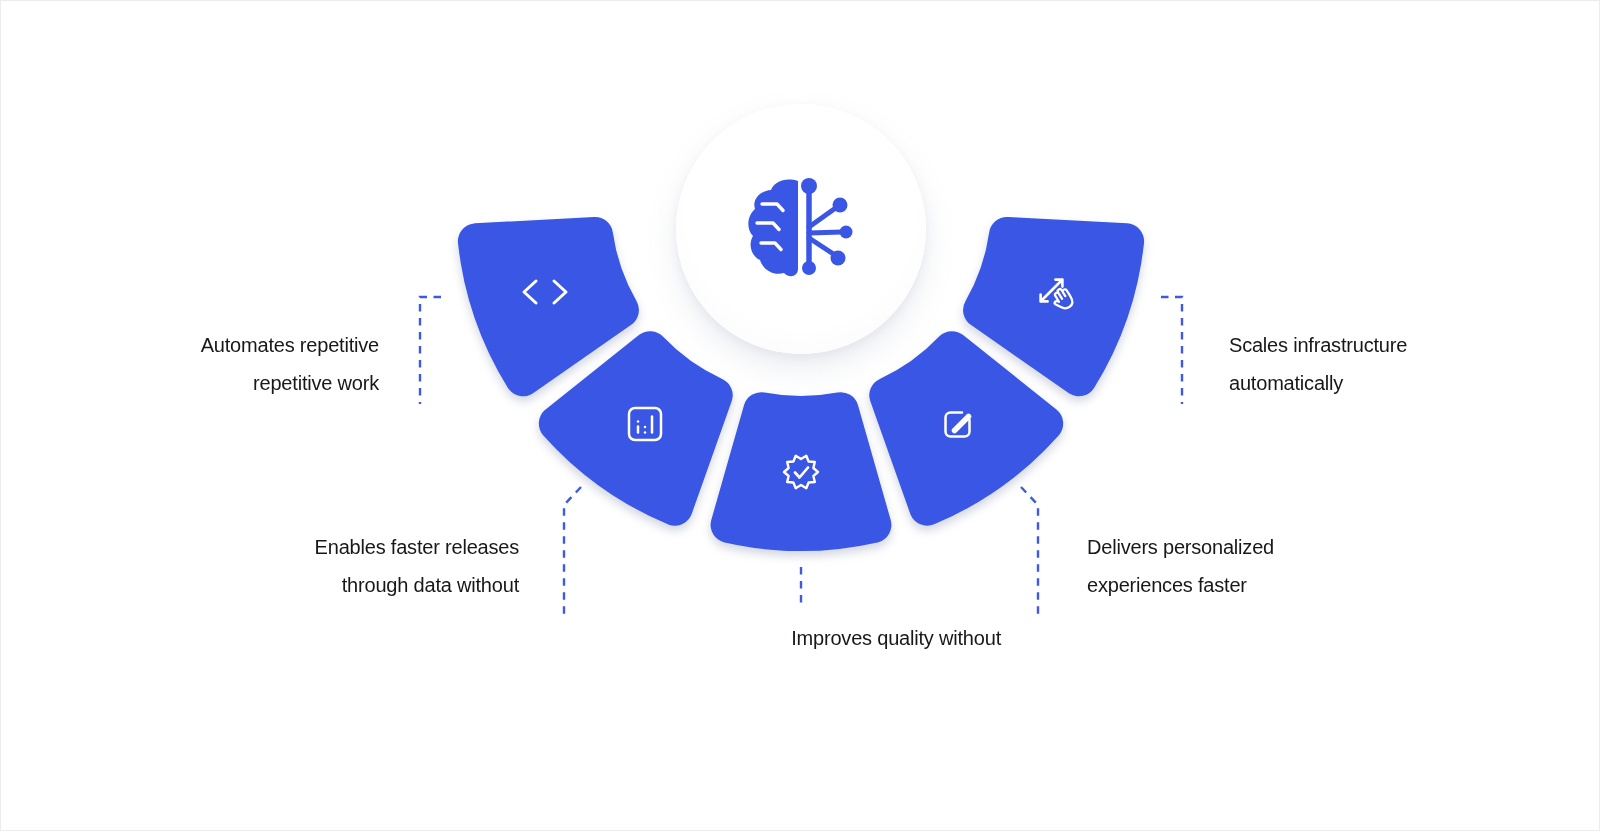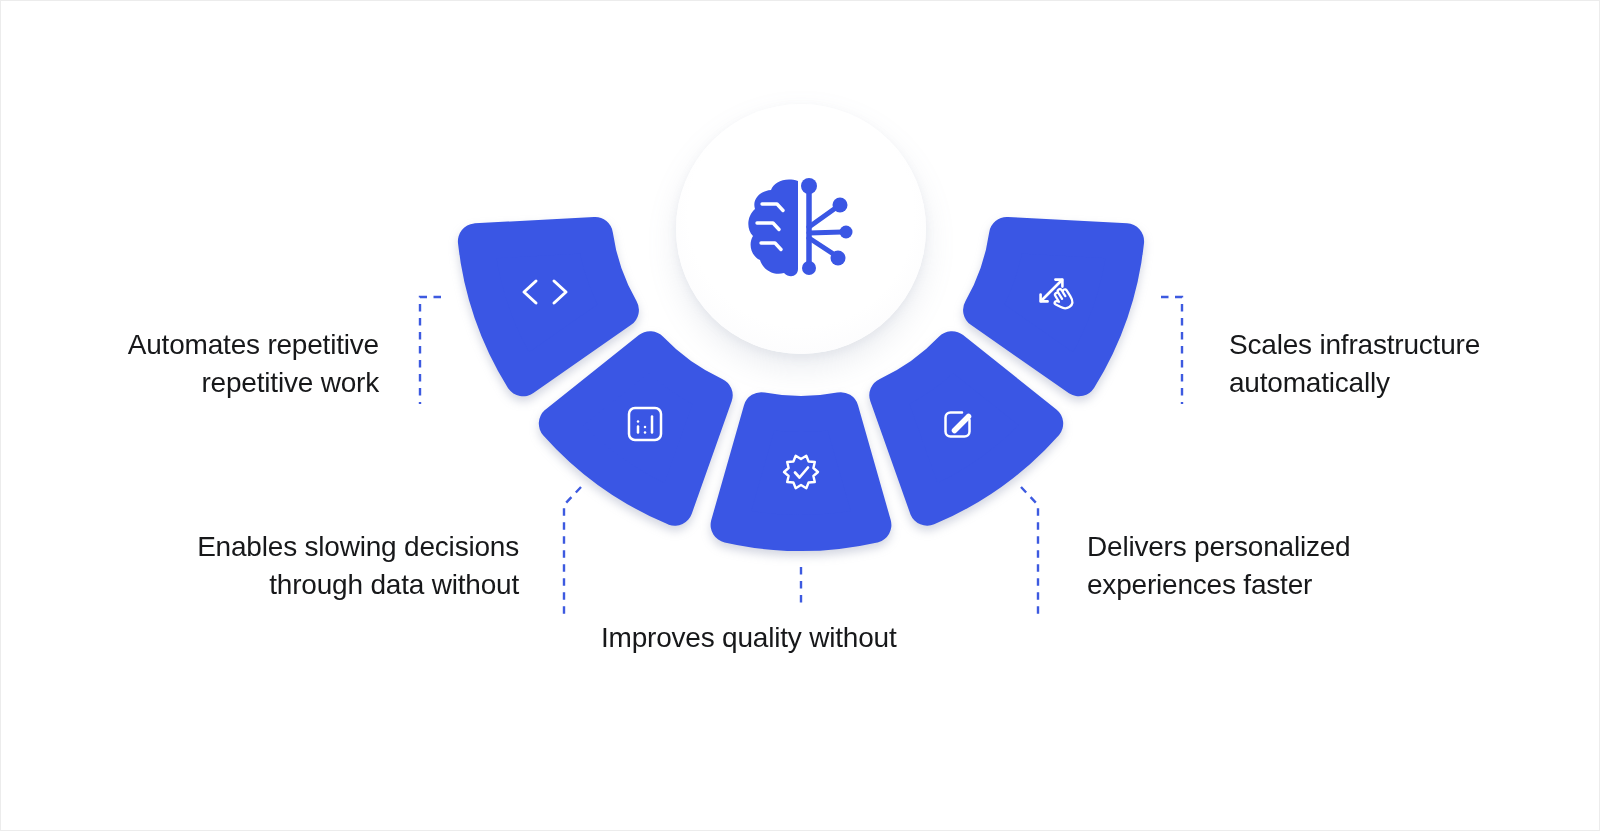--- a/index.html
+++ b/index.html
@@ -23,25 +23,25 @@
   .hub{
     position:absolute;left:675px;top:103px;width:250px;height:250px;border-radius:50%;
     background:radial-gradient(circle at 50% 44%, #ffffff 60%, #fcfcfd 76%, #f3f4f6 92%, #e9ebef 100%);
     box-shadow:0 14px 30px rgba(130,140,170,.16), 0 4px 10px rgba(130,140,170,.10);
     display:flex;align-items:center;justify-content:center;
   }
   .brain-fill{fill:#3A56E4;}
   .brain-trace{stroke:#ffffff;stroke-width:3.4;fill:none;stroke-linecap:round;stroke-linejoin:round;}
   .tree-line{stroke:#3A56E4;stroke-linecap:round;}
   .callout{
-    position:absolute;font-size:28px;line-height:38px;font-weight:500;
+    position:absolute;font-size:20px;line-height:38px;font-weight:500;
     color:#17181A;letter-spacing:-0.2px;white-space:nowrap;
   }
   .callout.right-align{text-align:right;}
-  .callout.center-align{text-align:left;}
+  .callout.center-align{text-align:right;}
 </style>
 </head>
 <body>
 
 <div class="page">
 
   <svg class="art" width="1600" height="831" viewBox="0 0 1600 831">
 
     <g class="segwrap">
       <path class="seg" d="M 522.1 377.3 A 327 327 0 0 1 474.9 240.3 L 594 233.9 A 208 208 0 0 0 619.9 309 Z"></path>
@@ -108,21 +108,21 @@
       </g>
     </svg>
   </div>
 
   <div class="callout right-align" style="left:58px;top:325px;width:320px;">
     <div>Automates repetitive</div>
     <div>repetitive work</div>
   </div>
 
   <div class="callout right-align" style="left:178px;top:527px;width:340px;">
-    <div>Enables slowing decisions</div>
+    <div>Enables faster releases</div>
     <div>through data without</div>
   </div>
 
   <div class="callout center-align" style="left:600px;top:618px;width:400px;">
     <div>Improves quality without</div>
   </div>
 
   <div class="callout" style="left:1086px;top:527px;width:360px;">
     <div>Delivers personalized</div>
     <div>experiences faster</div>

